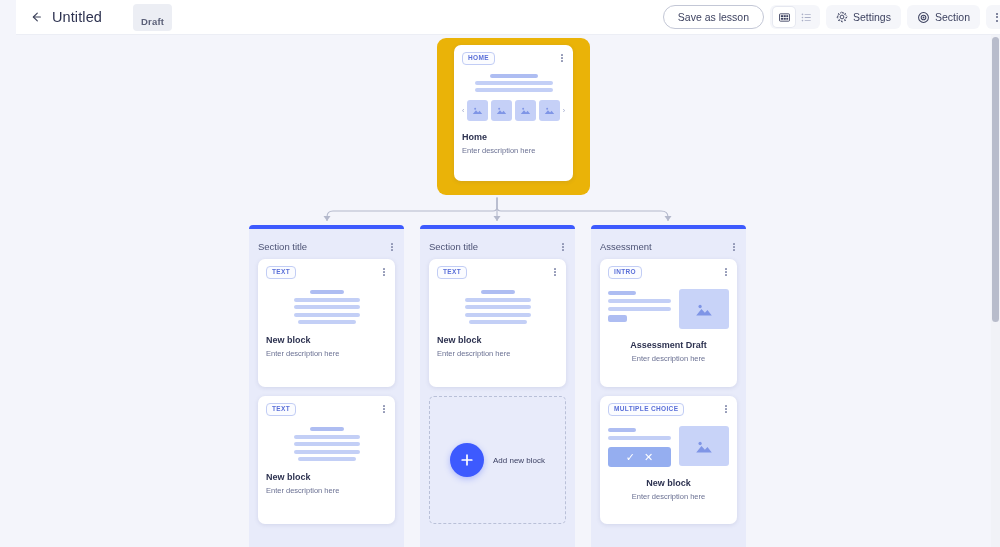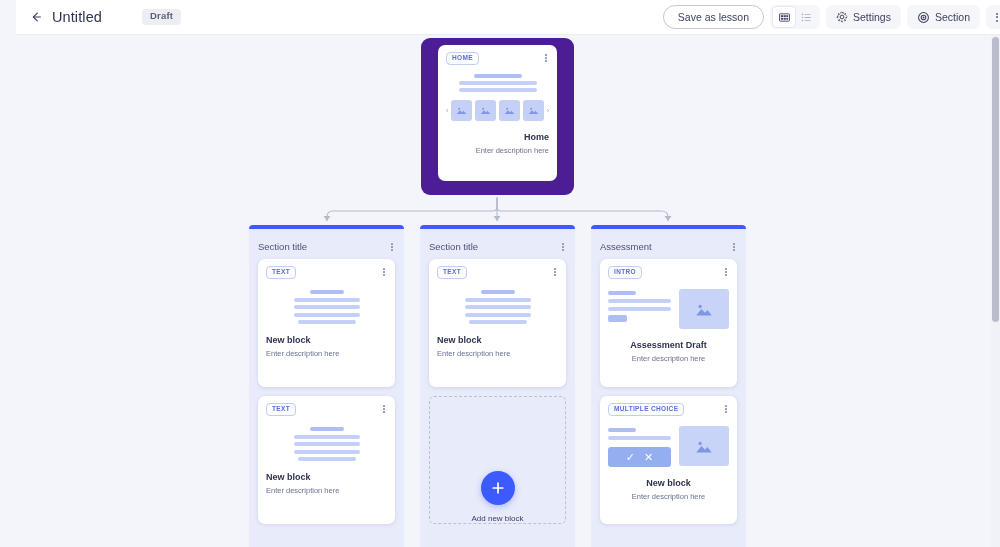--- a/index.html
+++ b/index.html
@@ -21,24 +21,24 @@
   }
   .back-btn {
     width: 24px; height: 24px; margin-left: 8px;
     display: flex; align-items: center; justify-content: center;
     color: #3b4059; cursor: pointer; border-radius: 4px;
   }
   .doc-title {
     margin-left: 4px; font-size: 14.5px; color: #2d3250; letter-spacing: .1px;
   }
   .draft-badge {
-    margin-left: 40px;
+    margin-left: 31px;
     background: #eceef4; color: #5b6078;
     font-size: 9.5px; font-weight: bold;
-    padding: 1px 8px 4px; border-radius: 4px;
+    padding: 12px 8px 4px; border-radius: 4px;
     letter-spacing: .2px;
   }
   .topbar-right {
     margin-left: auto; display: flex; align-items: center; gap: 6px;
     padding-right: 8px;
   }
   .save-btn {
     border: 1px solid #c3c7d6; border-radius: 16px;
     height: 24px; padding: 0 14px;
     display: flex; align-items: center;
@@ -69,22 +69,22 @@
 
   
   .canvas {
     position: absolute; top: 35px; left: 0; width: 1000px; height: 512px;
     background: #f4f5fb;
     overflow: hidden;
   }
 
   
   .home-group {
-    position: absolute; left: 421px; top: 3px; width: 153px; height: 157px;
-    background: #4c1d95; border-radius: 9px; text-align: right;
+    position: absolute; left: 437px; top: 3px; width: 153px; height: 157px;
+    background: #eab308; border-radius: 9px;
   }
   .home-card {
     position: absolute; left: 17px; top: 7px; width: 119px; height: 136px;
     background: #ffffff; border-radius: 7px;
     box-shadow: 0 1px 4px rgba(60,70,130,.13);
     padding: 7px 8px;
   }
   .chip {
     display: inline-block;
     border: 1px solid #c2cdf5; border-radius: 4px;
@@ -164,22 +164,22 @@
   .mc-answer {
     margin-top: 3px; width: 100%; height: 20px; background: #95aef0; border-radius: 3px;
     display:flex; align-items:center; justify-content:center; gap: 9px;
     color: #ffffff;
   }
   .mc-answer span { font-size: 11px; line-height: 1; }
 
   
   .add-block {
     border: 1.5px dashed #b9c0d8; border-radius: 5px;
-    height: 128px; display:flex; flex-direction:column;
-    align-items:center; justify-content:flex-end; gap: 9px;
+    height: 128px; display:flex; flex-direction:row;
+    align-items:center; justify-content:center; gap: 9px;
     cursor: pointer; background: transparent;
     margin-bottom: 9px;
   }
   .plus-circle {
     width: 34px; height: 34px; border-radius: 50%; background: #3d5afe;
     display:flex; align-items:center; justify-content:center;
     box-shadow: 0 2px 6px rgba(61,90,254,.35);
   }
   .add-label { font-size: 8px; color: #3c4163; }
 

